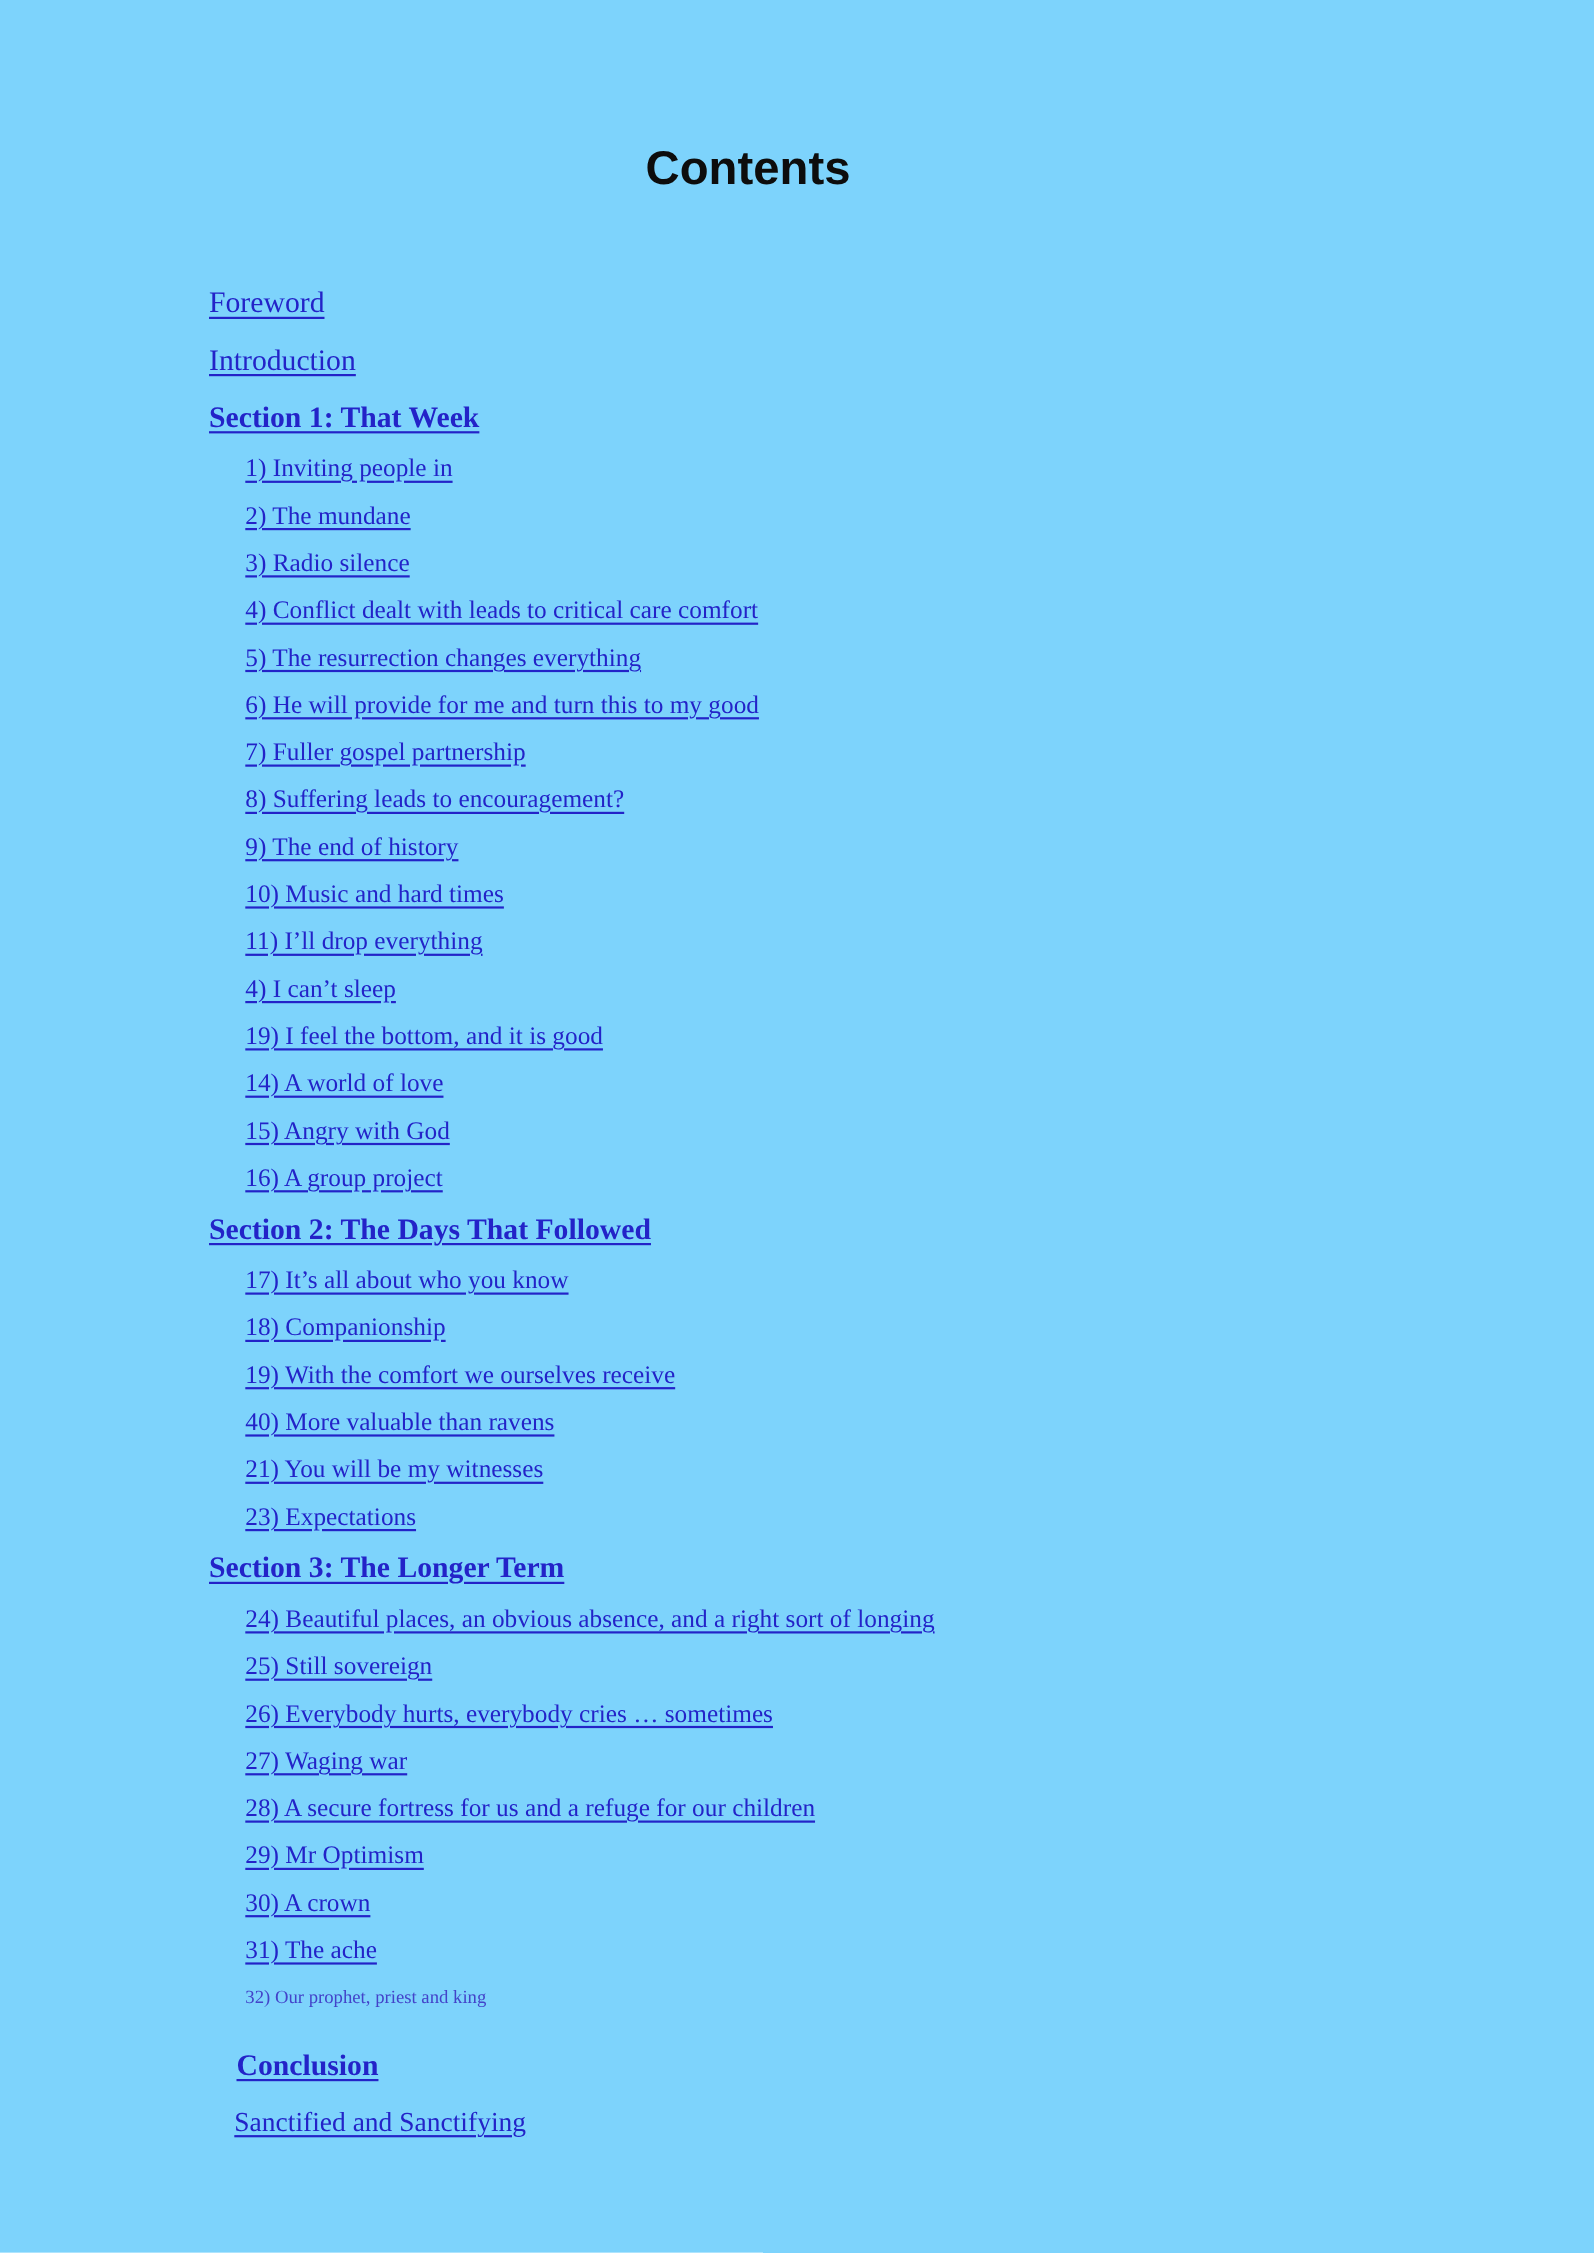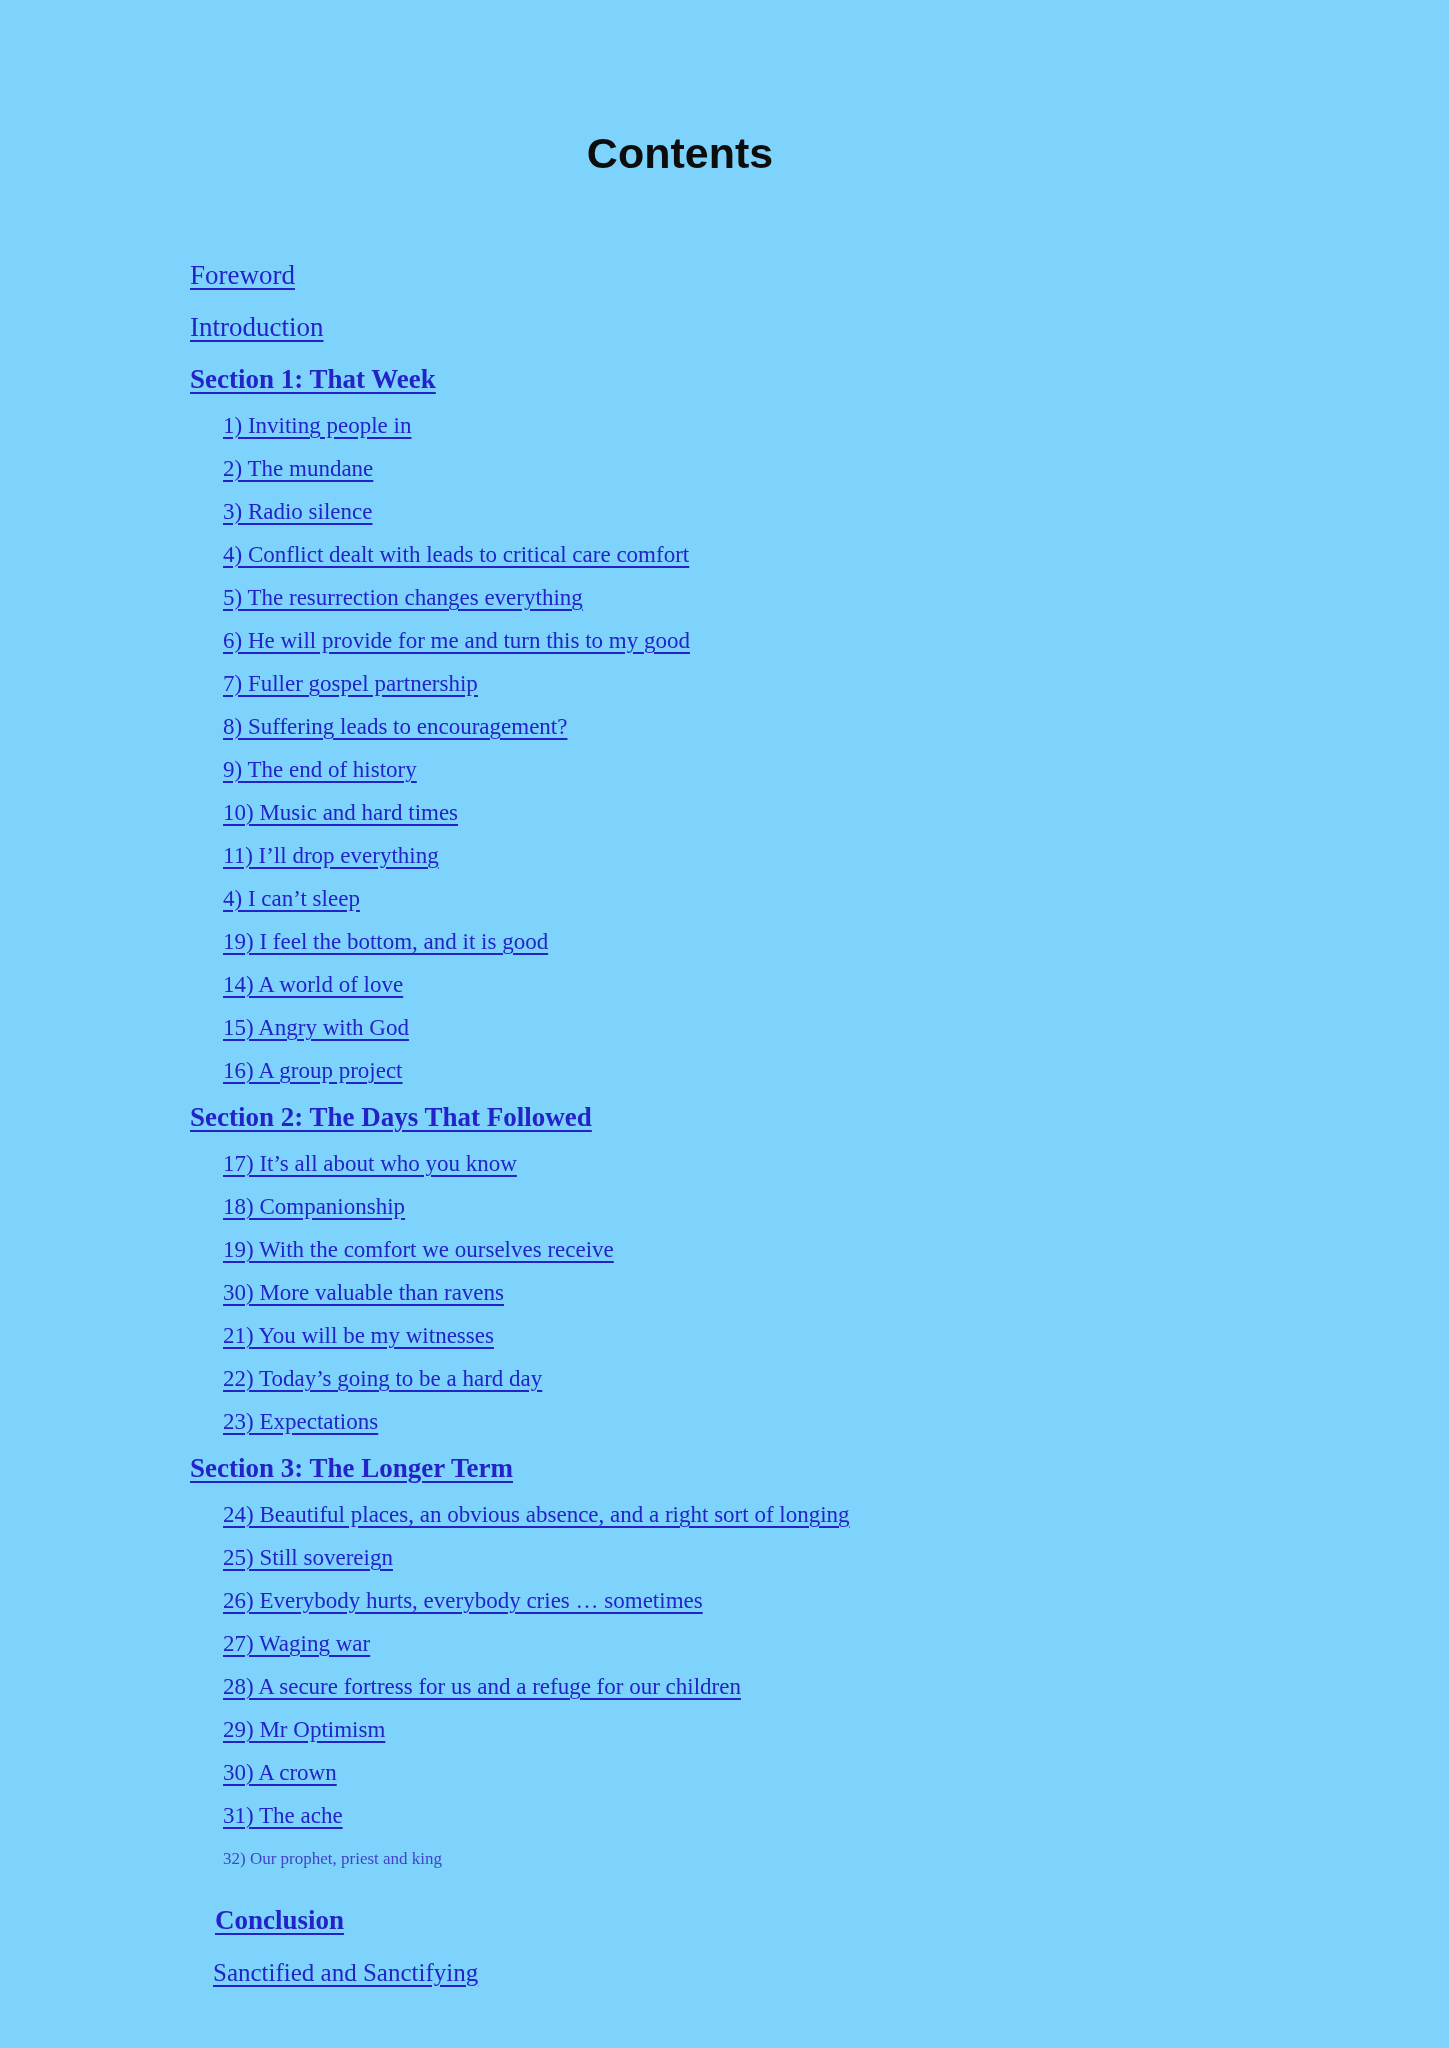--- a/index.html
+++ b/index.html
@@ -95,23 +95,22 @@
         <a class="entry item">11) I’ll drop everything</a>
         <a class="entry item">4) I can’t sleep</a>
         <a class="entry item">19) I feel the bottom, and it is good</a>
         <a class="entry item">14) A world of love</a>
         <a class="entry item">15) Angry with God</a>
         <a class="entry item">16) A group project</a>
         <a class="entry section">Section 2: The Days That Followed</a>
         <a class="entry item">17) It’s all about who you know</a>
         <a class="entry item">18) Companionship</a>
         <a class="entry item">19) With the comfort we ourselves receive</a>
-        <a class="entry item">30) More valuable than ravens</a>
+        <a class="entry item">40) More valuable than ravens</a>
         <a class="entry item">21) You will be my witnesses</a>
-        <a class="entry item">22) Today’s going to be a hard day</a>
         <a class="entry item">23) Expectations</a>
         <a class="entry section">Section 3: The Longer Term</a>
         <a class="entry item">24) Beautiful places, an obvious absence, and a right sort of longing</a>
         <a class="entry item">25) Still sovereign</a>
         <a class="entry item">26) Everybody hurts, everybody cries … sometimes</a>
         <a class="entry item">27) Waging war</a>
         <a class="entry item">28) A secure fortress for us and a refuge for our children</a>
         <a class="entry item">29) Mr Optimism</a>
         <a class="entry item">30) A crown</a>
         <a class="entry item">31) The ache</a>

